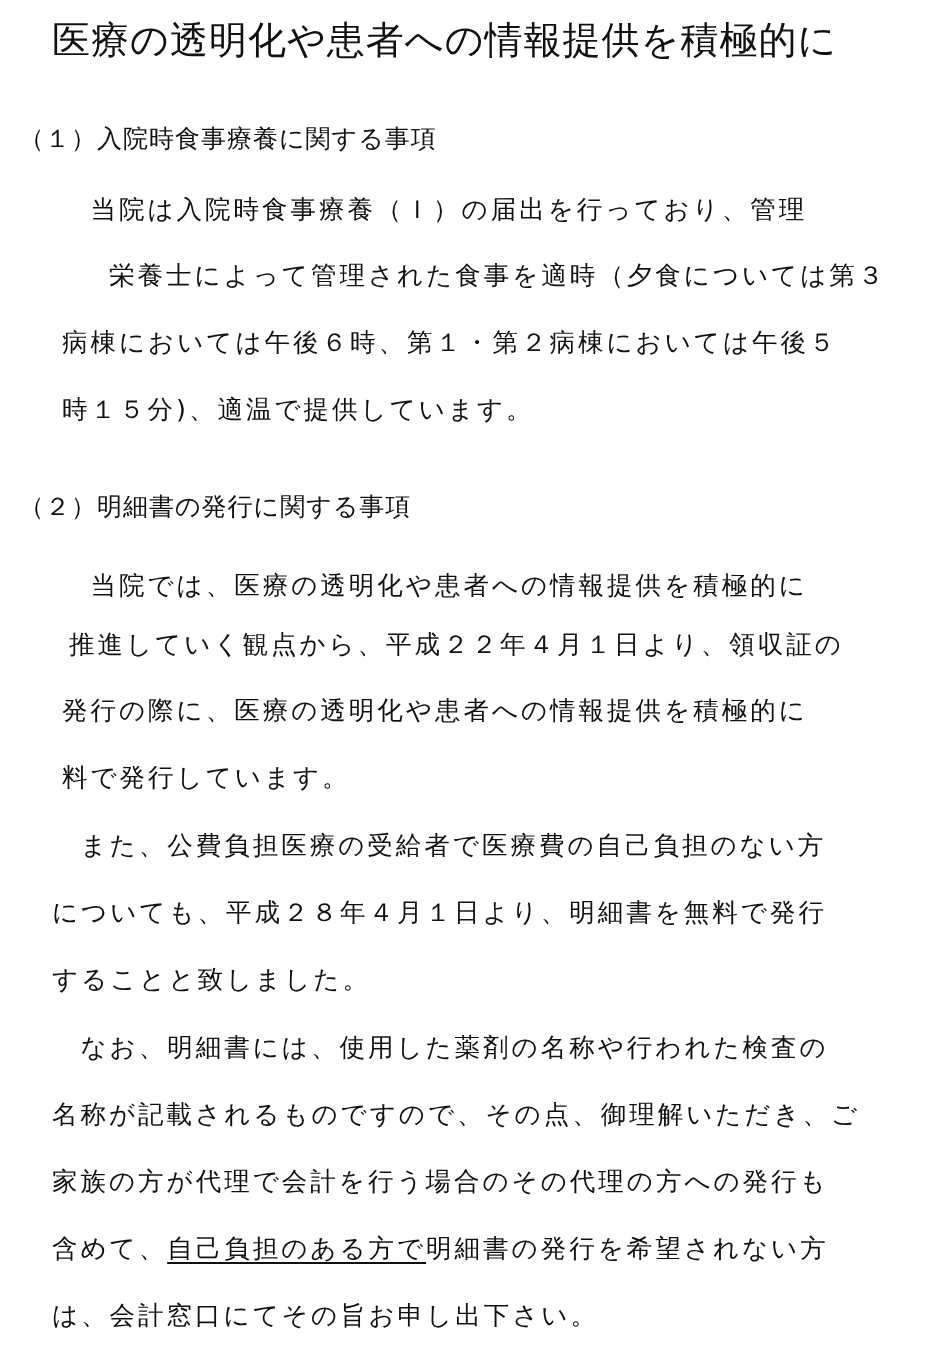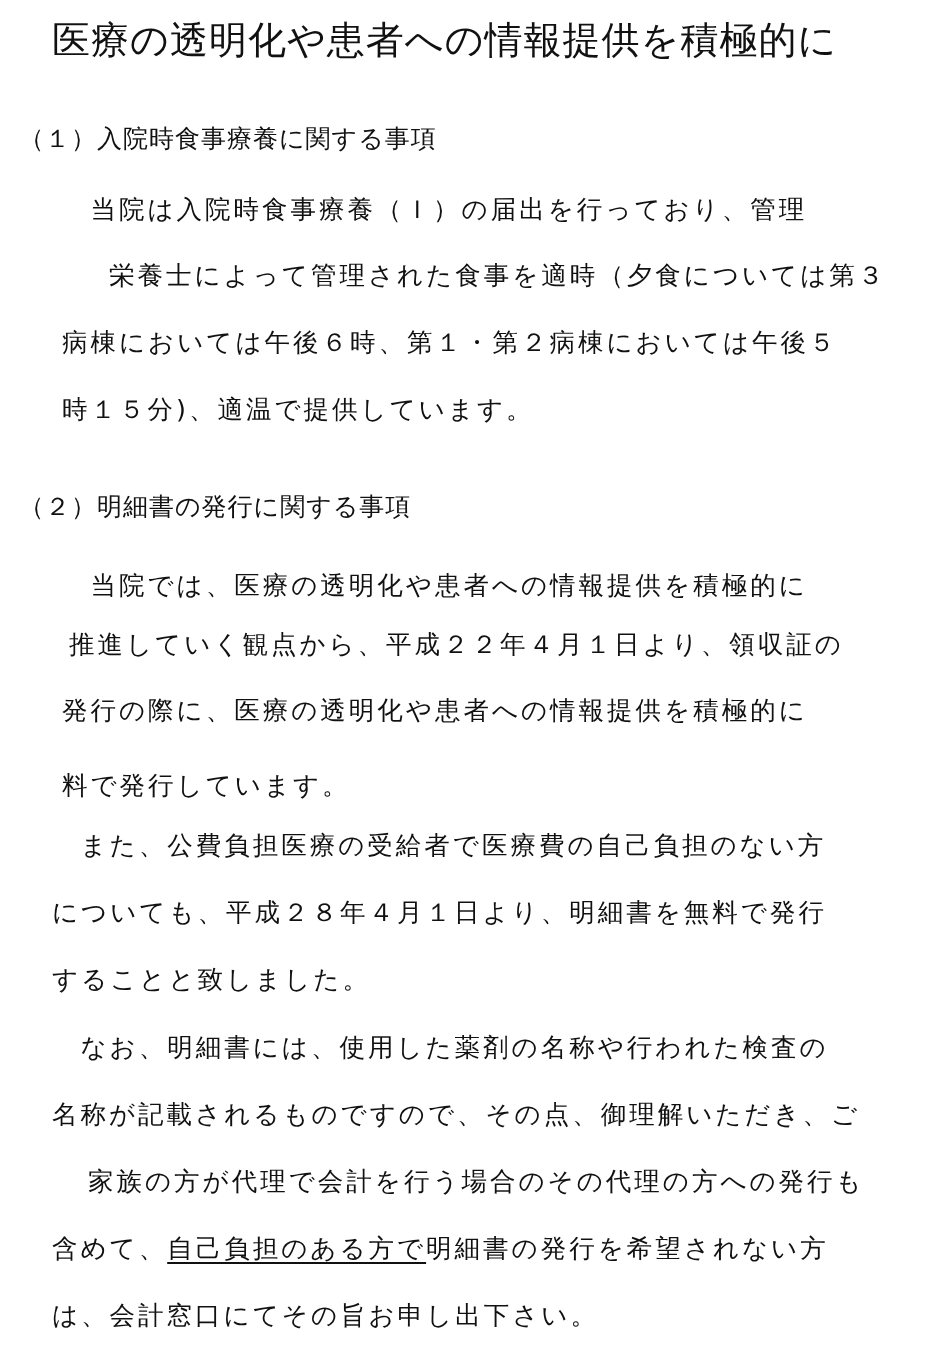--- a/index.html
+++ b/index.html
@@ -20,26 +20,26 @@
   <div class="heading" style="top:122px;">（１）入院時食事療養に関する事項</div>
   <div class="line" style="left:62px; top:192px;">　当院は入院時食事療養（Ｉ）の届出を行っており、管理</div>
   <div class="line" style="left:62px; top:258px;margin-left:47px;">栄養士によって管理された食事を適時（夕食については第３</div>
   <div class="line" style="left:62px; top:325px;">病棟においては午後６時、第１・第２病棟においては午後５</div>
   <div class="line" style="left:62px; top:392px;">時１５分)、適温で提供しています。</div>
 
   <div class="heading" style="top:490px;">（２）明細書の発行に関する事項</div>
   <div class="line" style="left:62px; top:560px;margin-top:8px;">　当院では、医療の透明化や患者への情報提供を積極的に</div>
   <div class="line" style="left:62px; top:627px;margin-left:7px;">推進していく観点から、平成２２年４月１日より、領収証の</div>
   <div class="line" style="left:62px; top:693px;">発行の際に、医療の透明化や患者への情報提供を積極的に</div>
-  <div class="line" style="left:62px; top:760px;margin-top:8px;">料で発行しています。</div>
+  <div class="line" style="left:62px; top:760px;">料で発行しています。</div>
 
   <div class="line" style="left:52px; top:828px;">　また、公費負担医療の受給者で医療費の自己負担のない方</div>
   <div class="line" style="left:52px; top:895px;">についても、平成２８年４月１日より、明細書を無料で発行</div>
   <div class="line" style="left:52px; top:962px;">することと致しました。</div>
 
   <div class="line" style="left:52px; top:1030px;">　なお、明細書には、使用した薬剤の名称や行われた検査の</div>
   <div class="line" style="left:52px; top:1097px;">名称が記載されるものですので、その点、御理解いただき、ご</div>
-  <div class="line" style="left:52px; top:1164px;margin-left:36px;">家族の方が代理で会計を行う場合のその代理の方への発行も</div>
+  <div class="line" style="left:52px; top:1164px;">家族の方が代理で会計を行う場合のその代理の方への発行も</div>
   <div class="line" style="left:52px; top:1231px;">
     <span>含めて、</span><span class="u">自己負担のある方で</span><span>明細書の発行を希望されない方</span>
   </div>
   <div class="line" style="left:52px; top:1298px;">は、会計窓口にてその旨お申し出下さい。</div>
 </div>
 
 </body></html>

